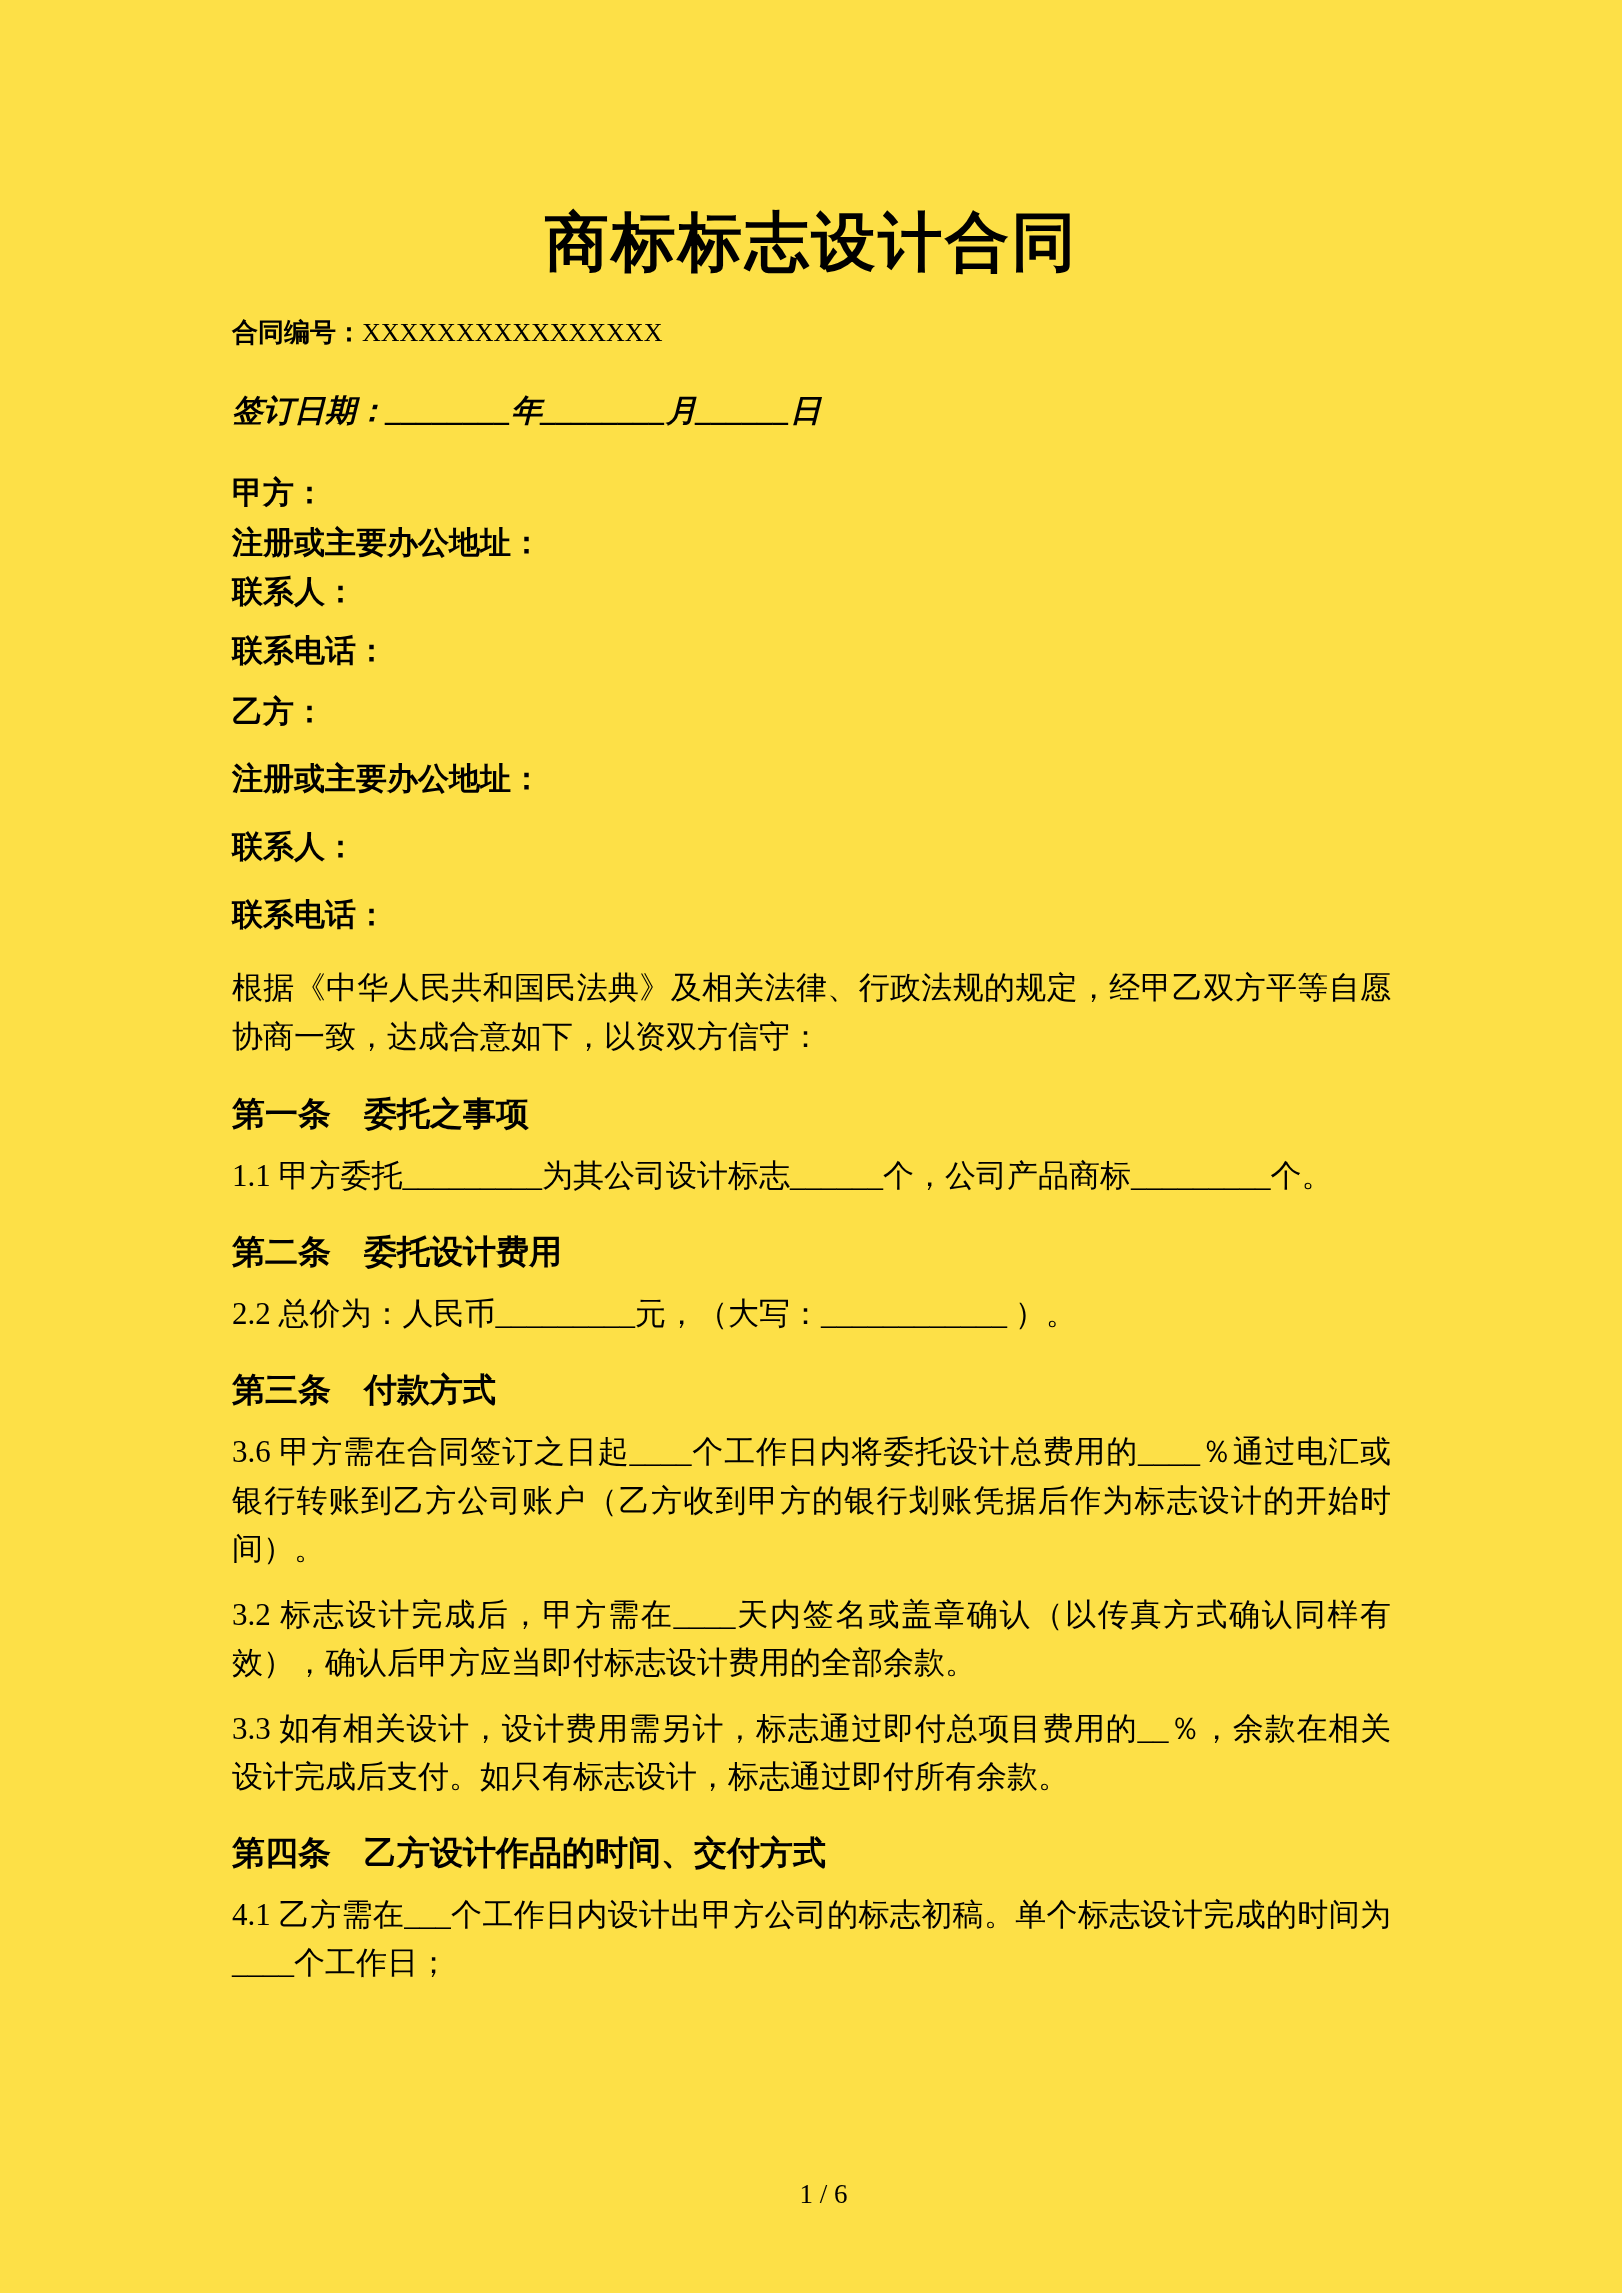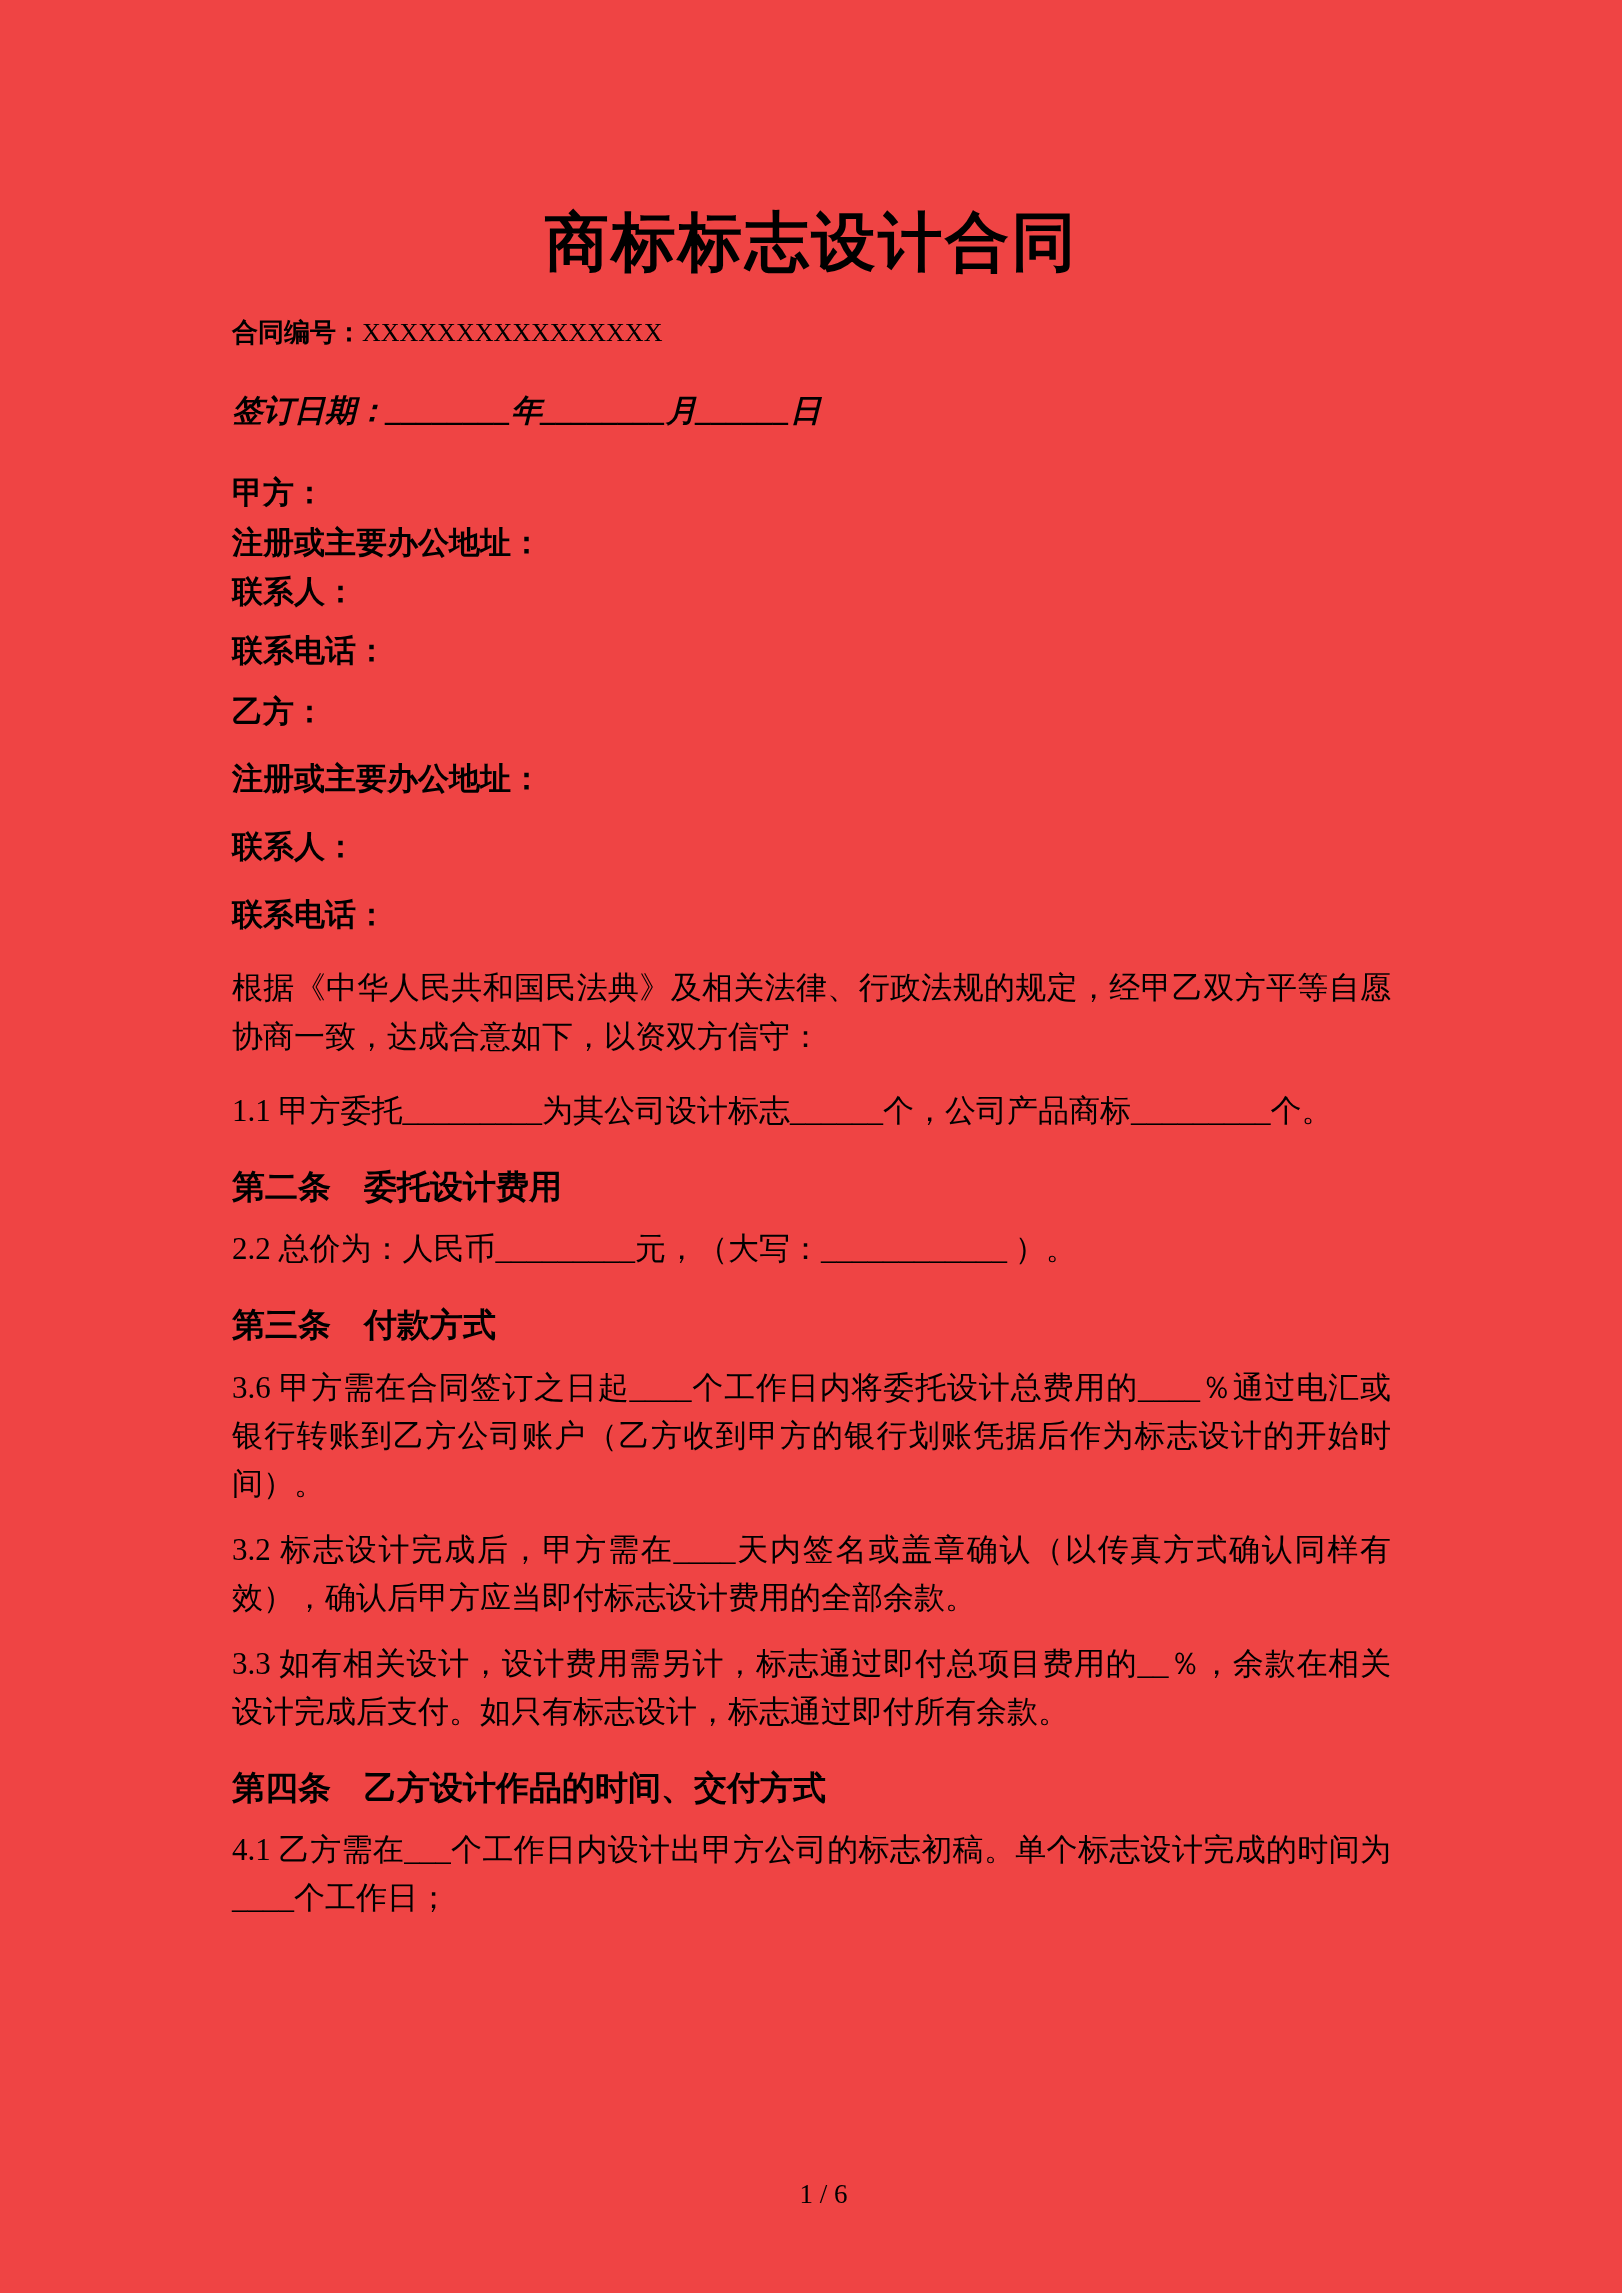--- a/index.html
+++ b/index.html
@@ -3,21 +3,21 @@
 <meta charset="utf-8">
 <style>
   * { margin: 0; padding: 0; box-sizing: border-box; }
   html, body { background: #ffffff; }
   body { width: 1623px; font-family: "Liberation Serif", "DejaVu Serif", serif; color: #000; }
 
   .page {
     position: relative;
     width: 1623px;
     height: 2294px;
-    background: #ef4444;
+    background: #fde047;
     padding: 205px 232px 0 232px;
     overflow: hidden;
   }
 
   .title {
     font-size: 64px;
     font-weight: bold;
     text-align: center;
     letter-spacing: 2.7px;
     line-height: 1.2;
@@ -102,20 +102,21 @@
   <div class="party-b">
     <div class="line bold">乙方：</div>
     <div class="line bold">注册或主要办公地址：</div>
     <div class="line bold">联系人：</div>
     <div class="line bold">联系电话：</div>
   </div>
 
   <p class="preamble">根据《中华人民共和国民法典》及相关法律、行政法规的规定，经甲乙双方平等自愿协商一致，达成合意如下，以资双方信守：</p>
 
   <div>
+    <h2 class="section-heading">第一条　委托之事项</h2>
     <p class="clause">1.1 甲方委托_________为其公司设计标志______个，公司产品商标_________个。</p>
   </div>
 
   <div>
     <h2 class="section-heading">第二条　委托设计费用</h2>
     <p class="clause">2.2 总价为：人民币_________元，（大写：____________ ）。</p>
   </div>
 
   <div>
     <h2 class="section-heading">第三条　付款方式</h2>

